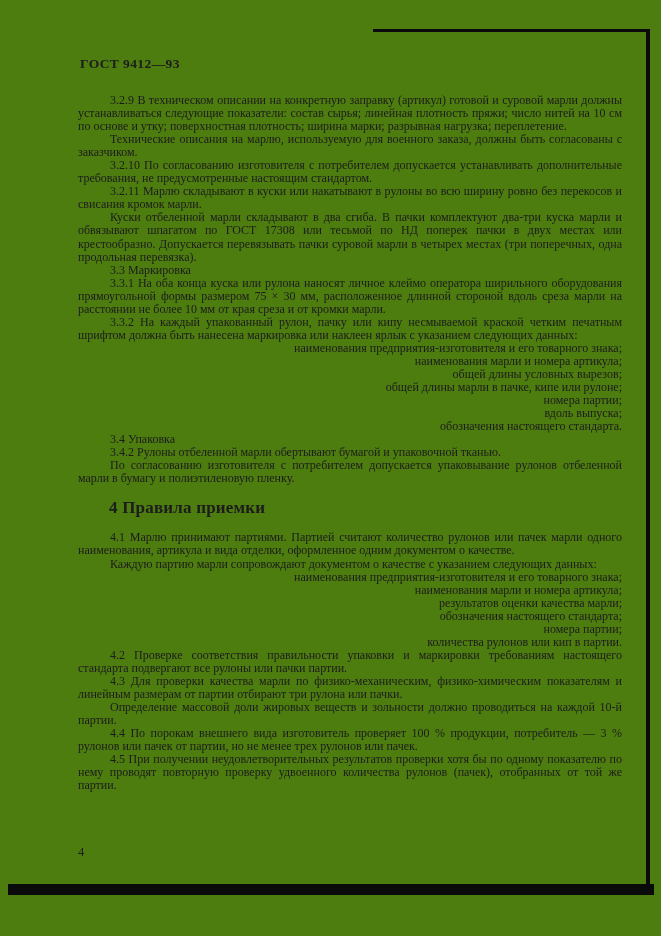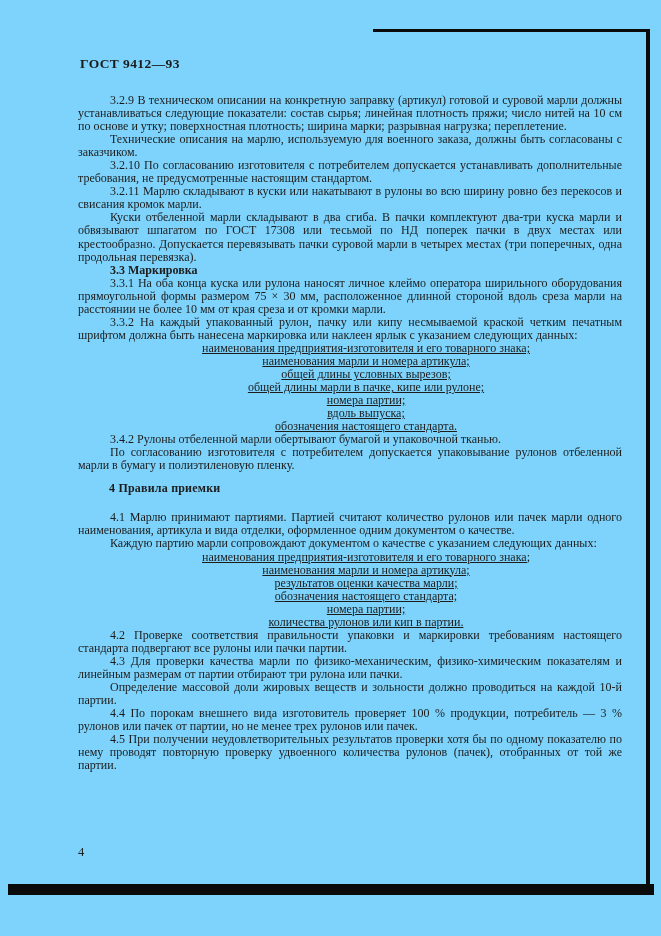--- a/index.html
+++ b/index.html
@@ -5,21 +5,21 @@
   html, body { margin: 0; padding: 0; }
   body {
     width: 661px; height: 936px;
     background: #ffffff;
     position: relative;
     overflow: hidden;
     font-family: "Liberation Serif", "DejaVu Serif", serif;
     color: #1c1c1c;
   }
   .page {
-    position: absolute; inset: 0; background: #7dd3fc;
+    position: absolute; inset: 0; background: #4d7c0f;
   }
   .doc-header {
     position: absolute;
     left: 80px; top: 56px;
     font-size: 13.5px;
     font-weight: bold;
     letter-spacing: 0.4px;
     white-space: nowrap;
   }
   .document-body {
@@ -30,30 +30,29 @@
     line-height: 13.05px;
     text-rendering: optimizeLegibility;
   }
   .document-body p { margin: 0; }
   p.para {
     text-align: justify;
     text-indent: 32px;
   }
   p.item {
     padding-left: 32px;
-    text-align: center;
-    text-decoration: underline;
+    text-align: right;
   }
   p.subheading {
-    font-weight: bold;
+    font-weight: normal;
     text-indent: 32px;
   }
   h2.section-heading {
-    margin: 8px 0 15px 0;
-    font-size: 12px;
+    margin: 15px 0 15px 0;
+    font-size: 17px;
     line-height: 16px;
     font-weight: bold;
     text-indent: 31px;
     letter-spacing: 0.2px;
   }
   .page-number {
     position: absolute;
     left: 78px; top: 845px;
     font-size: 12.5px;
   }
@@ -97,20 +96,21 @@
       <p class="subheading">3.3 Маркировка</p>
       <p class="para">3.3.1 На оба конца куска или рулона наносят личное клеймо оператора ширильного оборудования прямоугольной формы размером 75 × 30 мм, расположенное длинной стороной вдоль среза марли на расстоянии не более 10 мм от края среза и от кромки марли.</p>
       <p class="para">3.3.2 На каждый упакованный рулон, пачку или кипу несмываемой краской четким печатным шрифтом должна быть нанесена маркировка или наклеен ярлык с указанием следующих данных:</p>
       <p class="item">наименования предприятия-изготовителя и его товарного знака;</p>
       <p class="item">наименования марли и номера артикула;</p>
       <p class="item">общей длины условных вырезов;</p>
       <p class="item">общей длины марли в пачке, кипе или рулоне;</p>
       <p class="item">номера партии;</p>
       <p class="item">вдоль выпуска;</p>
       <p class="item">обозначения настоящего стандарта.</p>
+      <p class="subheading">3.4 Упаковка</p>
       <p class="para">3.4.2 Рулоны отбеленной марли обертывают бумагой и упаковочной тканью.</p>
       <p class="para">По согласованию изготовителя с потребителем допускается упаковывание рулонов отбеленной марли в бумагу и полиэтиленовую пленку.</p>
       <h2 class="section-heading">4  Правила приемки</h2>
       <p class="para">4.1 Марлю принимают партиями. Партией считают количество рулонов или пачек марли одного наименования, артикула и вида отделки, оформленное одним документом о качестве.</p>
       <p class="para">Каждую партию марли сопровождают документом о качестве с указанием следующих данных:</p>
       <p class="item">наименования предприятия-изготовителя и его товарного знака;</p>
       <p class="item">наименования марли и номера артикула;</p>
       <p class="item">результатов оценки качества марли;</p>
       <p class="item">обозначения настоящего стандарта;</p>
       <p class="item">номера партии;</p>

